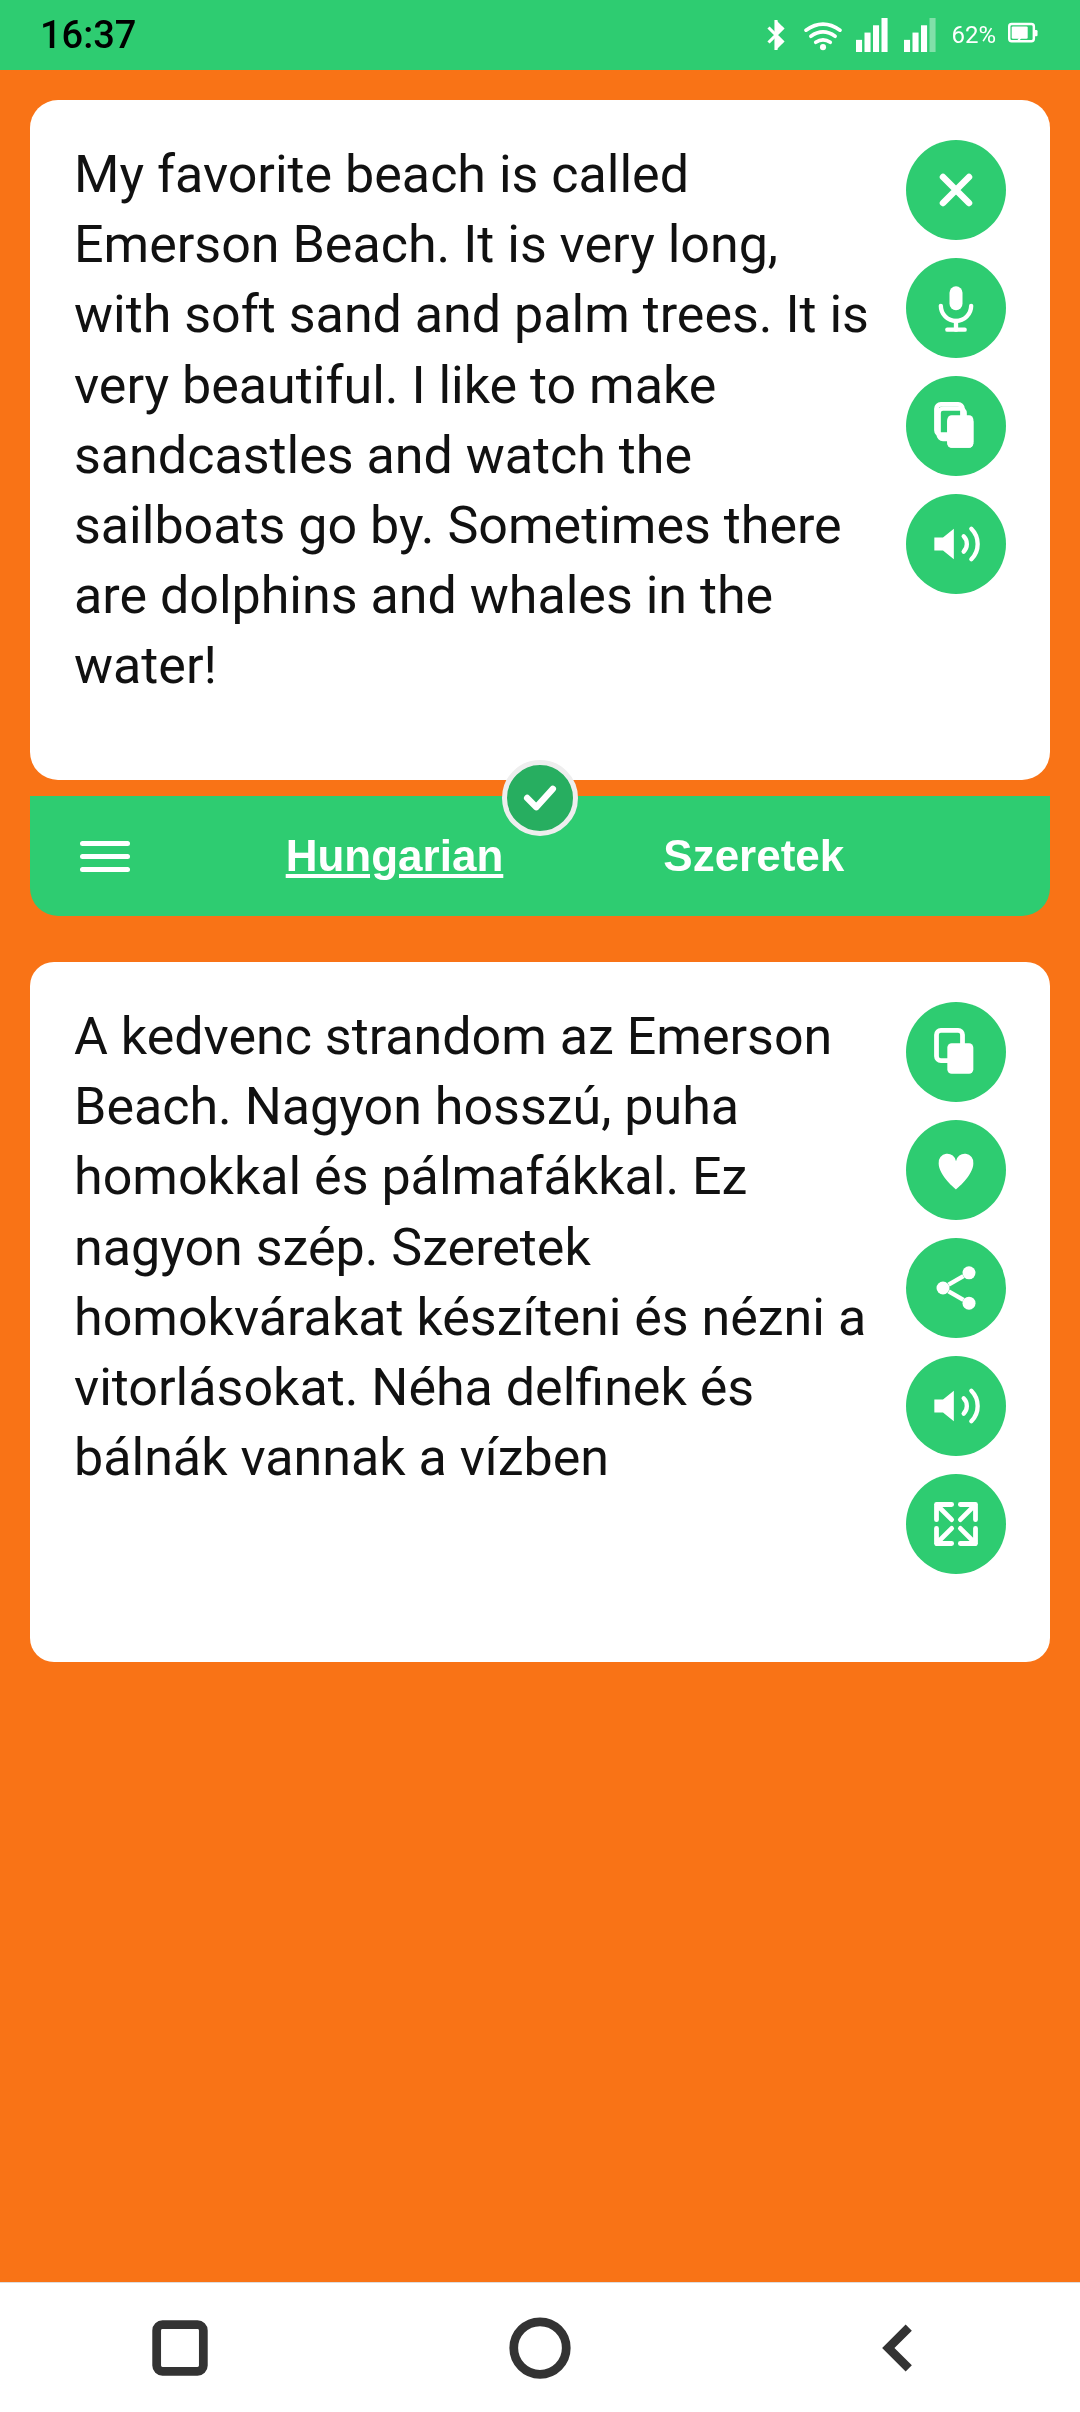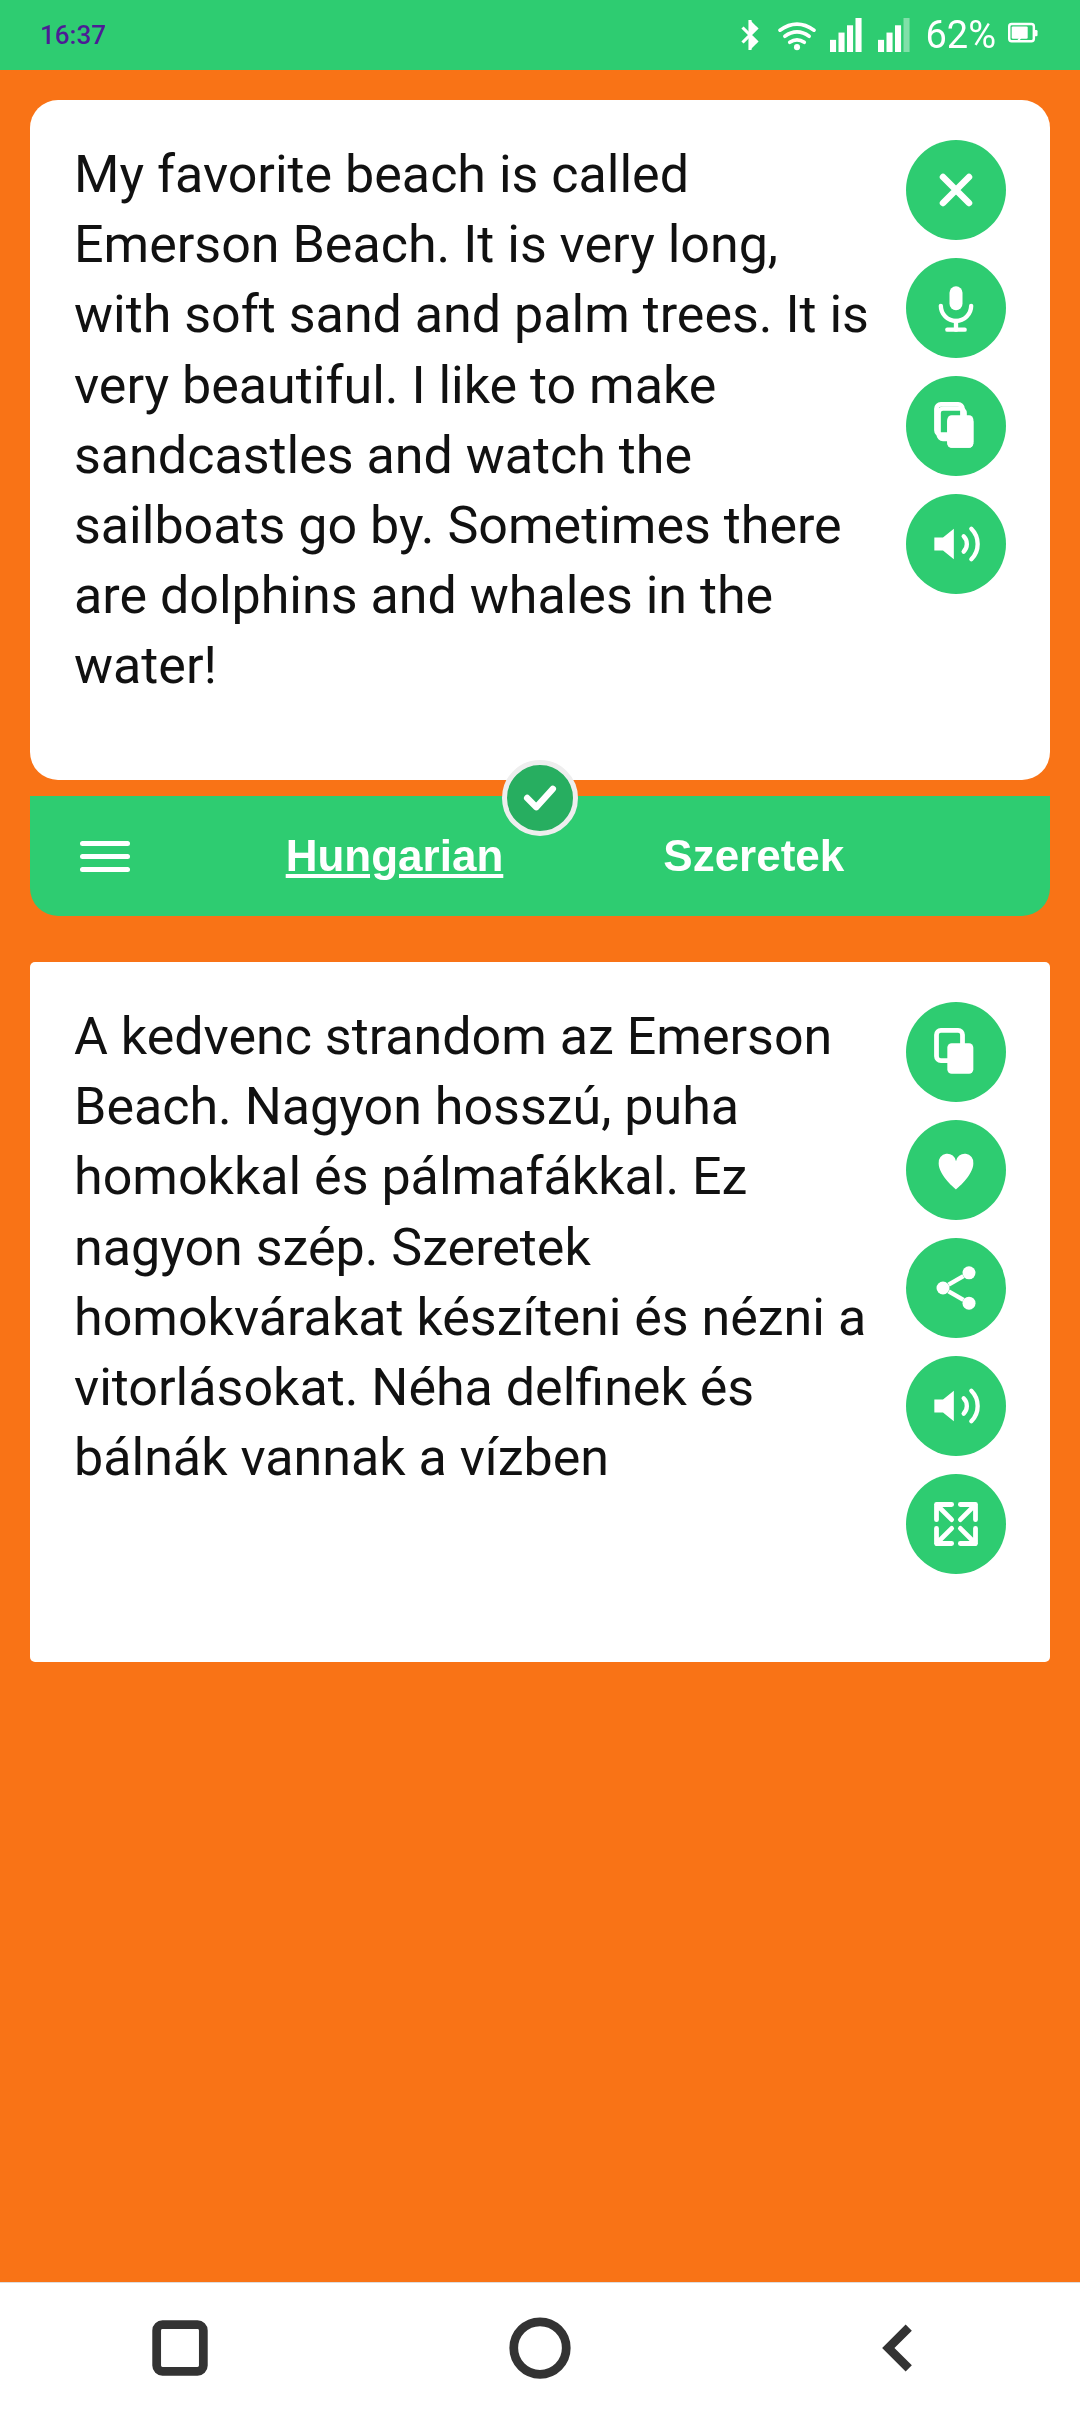--- a/index.html
+++ b/index.html
@@ -17,33 +17,33 @@
     
     .status-bar {
       background: #2ecc71;
       height: 70px;
       display: flex;
       align-items: center;
       justify-content: space-between;
       padding: 0 40px;
     }
     .status-time {
-      color: #4c1d95;
-      font-size: 26px;
+      color: #000000;
+      font-size: 38px;
       font-weight: 500;
     }
     .status-icons {
       display: flex;
       align-items: center;
       gap: 12px;
       color: white;
       font-size: 32px;
     }
     .status-icons span {
-      font-size: 38px;
+      font-size: 24px;
     }
     .battery-text {
       font-size: 28px;
       color: white;
     }
 
     
     .main-content {
       flex: 1;
       background: #f97316;
@@ -165,21 +165,21 @@
     }
 
     .lang-btn.active {
       font-weight: 700;
       text-decoration: underline;
     }
 
     
     .translation-card {
       background: white;
-      border-radius: 5px;
+      border-radius: 24px;
       padding: 40px 44px 60px 44px;
       display: flex;
       flex-direction: row;
       align-items: flex-start;
       min-height: 700px;
     }
 
     .translation-text {
       flex: 1;
       font-size: 52px;

